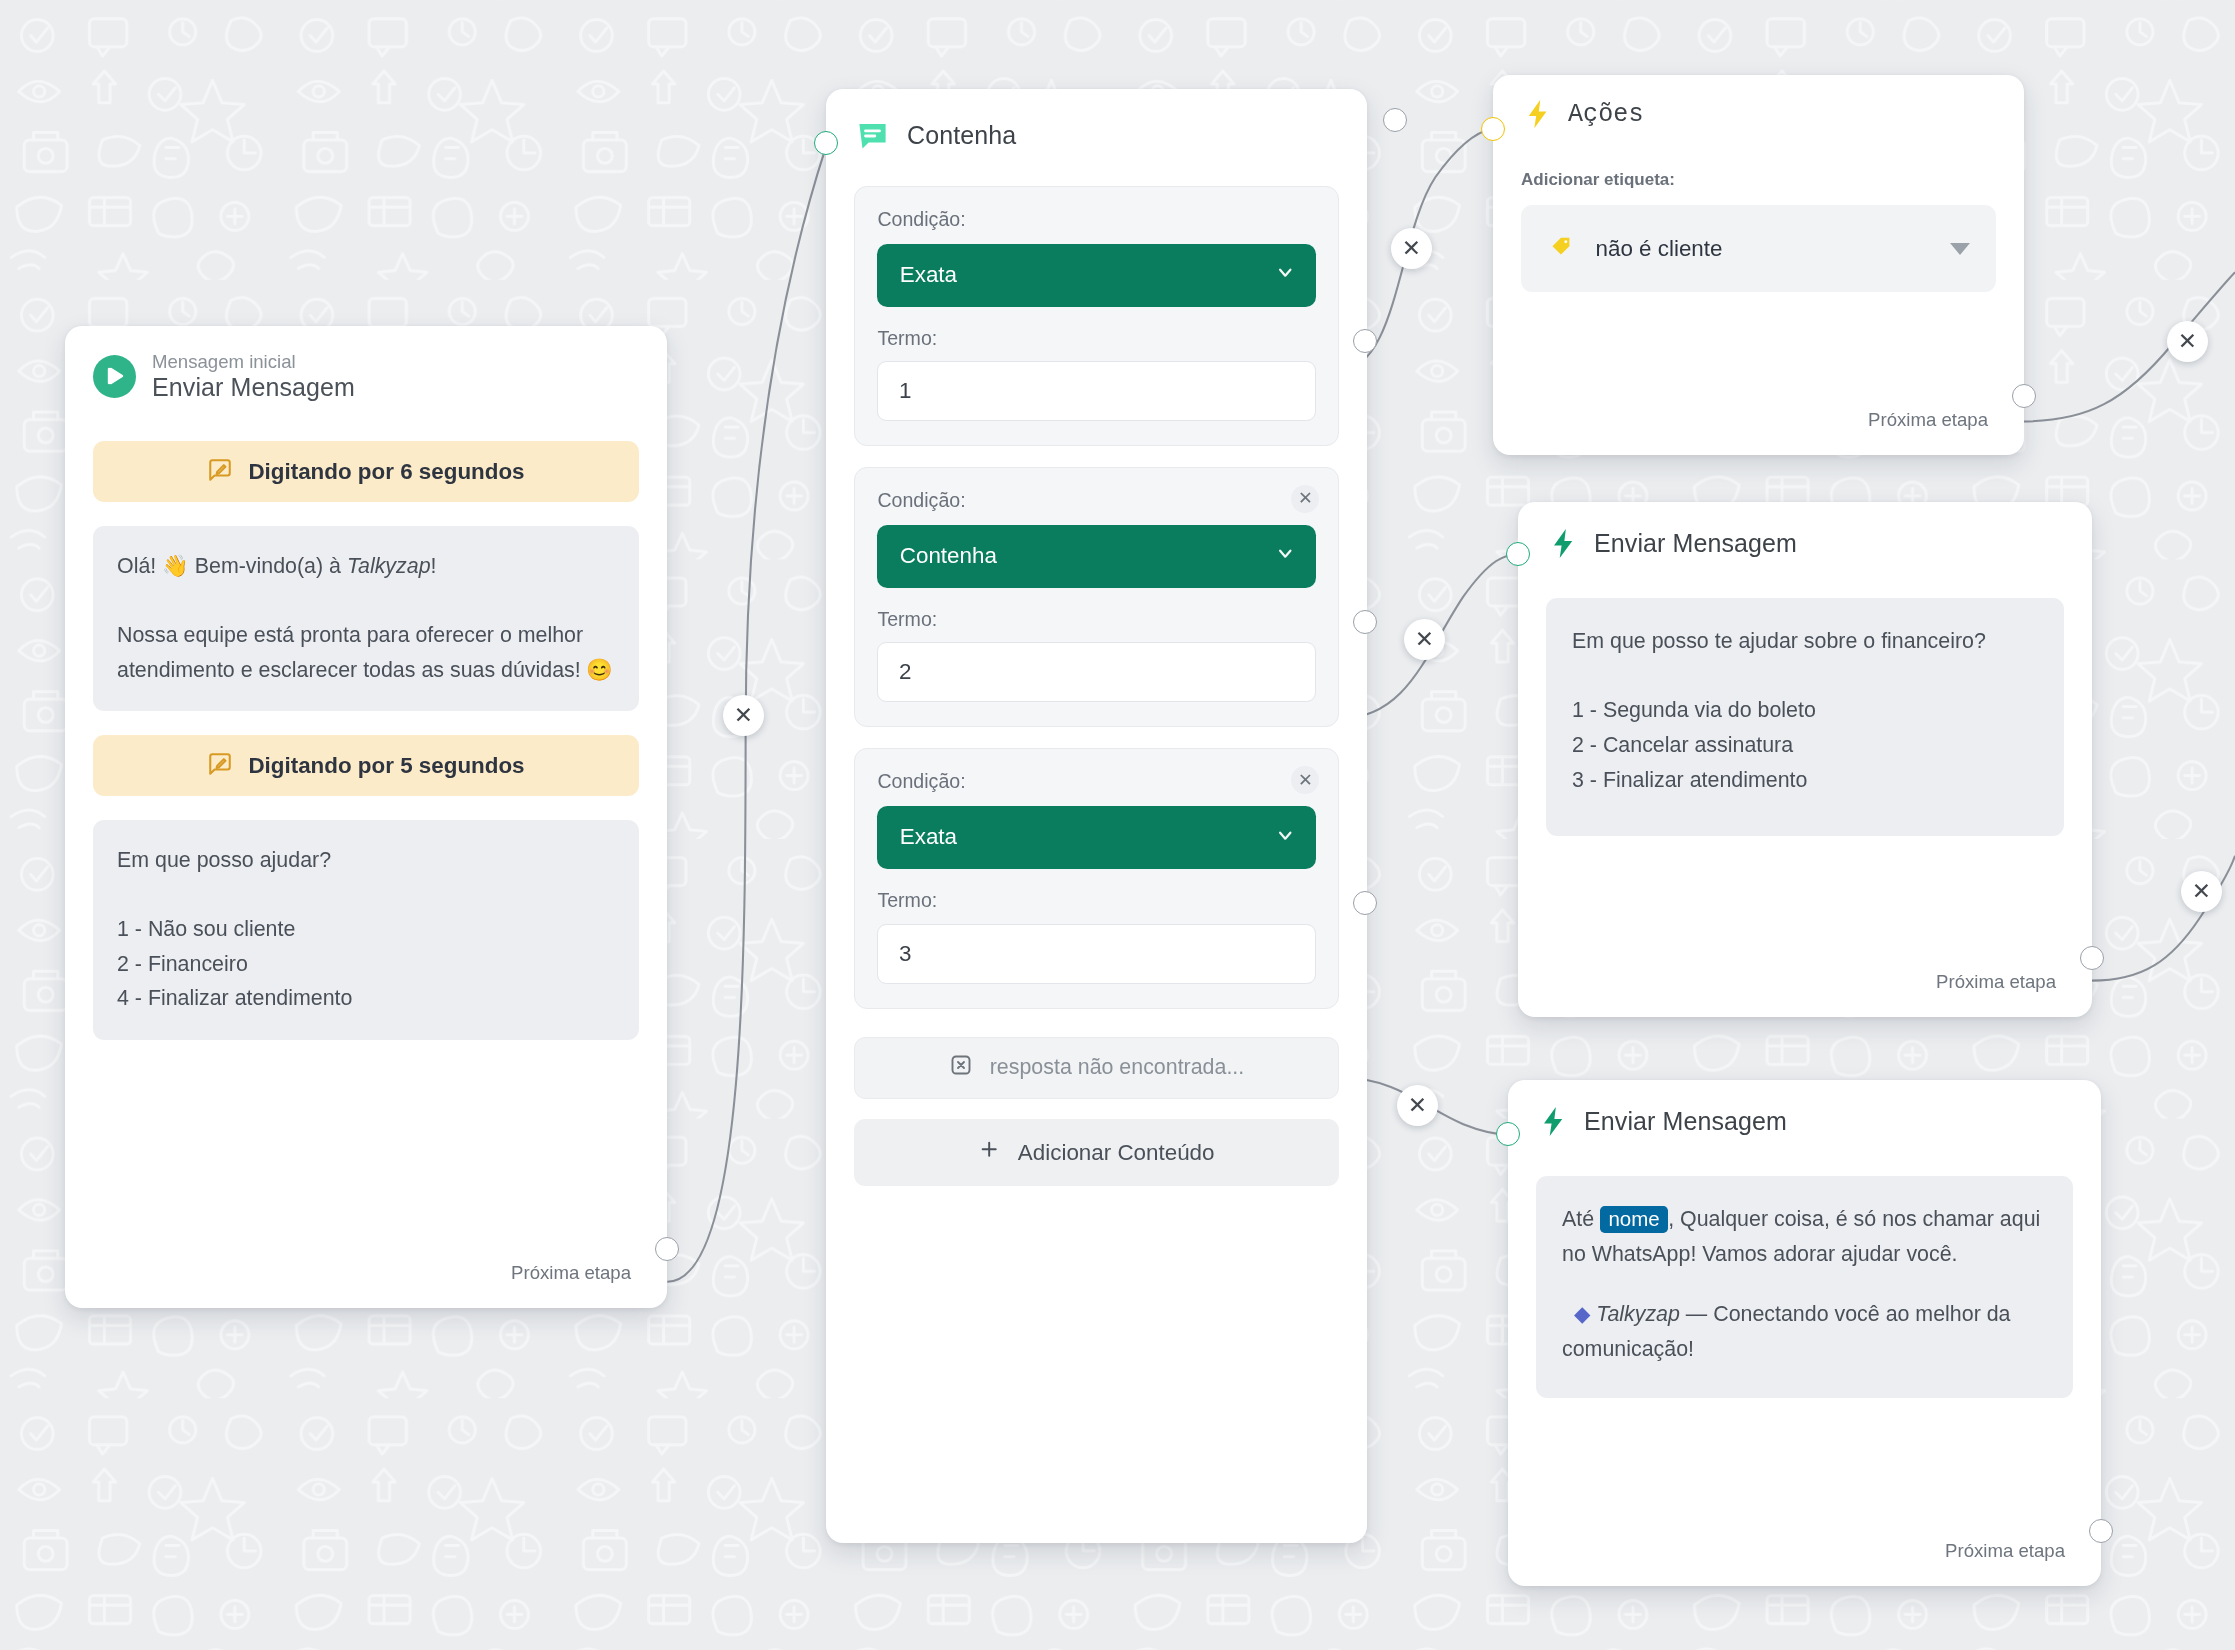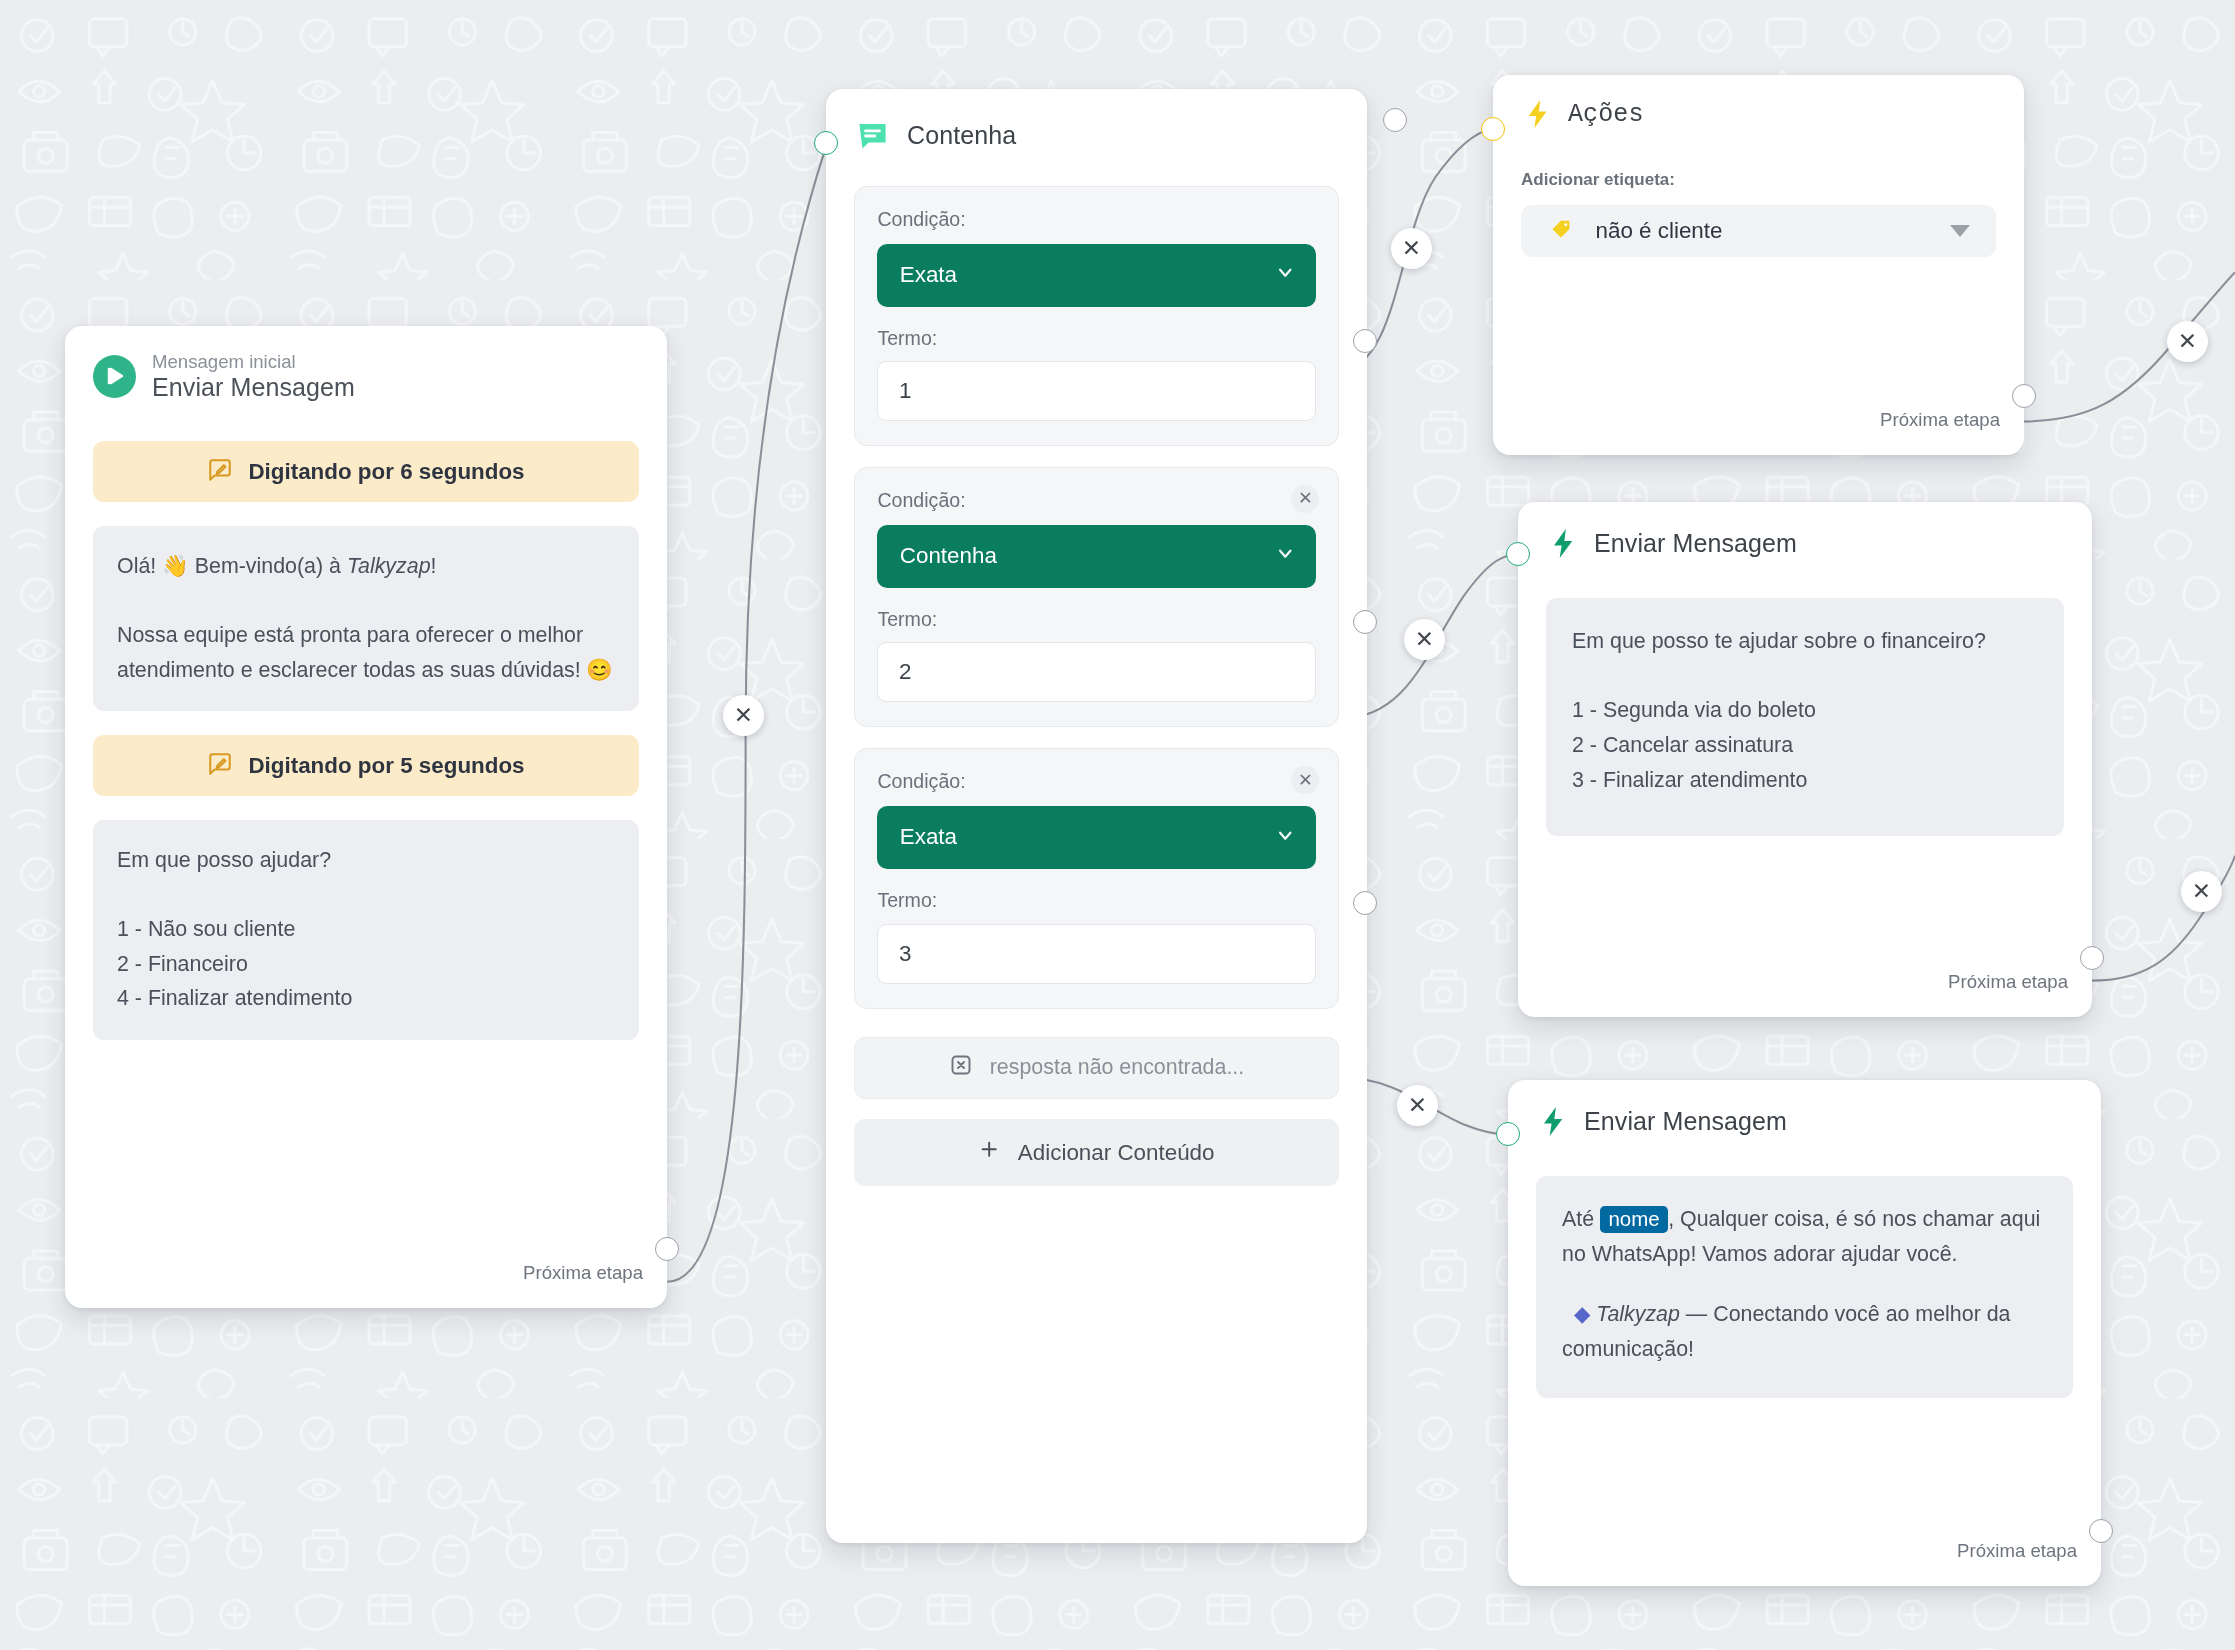--- a/index.html
+++ b/index.html
@@ -114,21 +114,21 @@
   .bubble em { font-style: italic; }
   .tokenchip {
     background: #0369a1; color: #ffffff;
     border-radius: 4.7px; padding: 0.9px 8.4px 2.8px 8.4px;
     font-size: 20.5px;
   }
   .bulletdot { color: #5766c9; }
 
   .node-foot {
     display: flex; justify-content: flex-end; align-items: center;
-    padding: 0 24px 24px 28px;
+    padding: 0 36px 24px 28px;
     font-size: 18.6px; color: #6e757e;
   }
 
   
   .cond-block {
     background: #f5f6f8;
     border: 0.9px solid #e7e9ec;
     border-radius: 13px;
     padding: 20.5px 22.4px 24px 22.4px;
     margin-bottom: 21px;
@@ -183,21 +183,21 @@
     font-size: 22.4px; color: #4a5059;
   }
 
   
   .acoes-label {
     font-size: 17px; color: #6a717a; padding: 0 0 15px 0; font-weight: bold;
   }
   .tag-select {
     background: #f1f3f5;
     border-radius: 11.2px;
-    height: 52px;
+    height: 87px;
     display: flex; align-items: center; gap: 20.5px;
     padding: 0 20.5px 0 28px;
     position: relative;
   }
   .tag-select .tagname { font-size: 22.4px; color: #2f3540; }
   .tag-select .caret {
     position: absolute; right: 26px;
     width: 0; height: 0;
     border-left: 10.3px solid transparent;
     border-right: 10.3px solid transparent;

